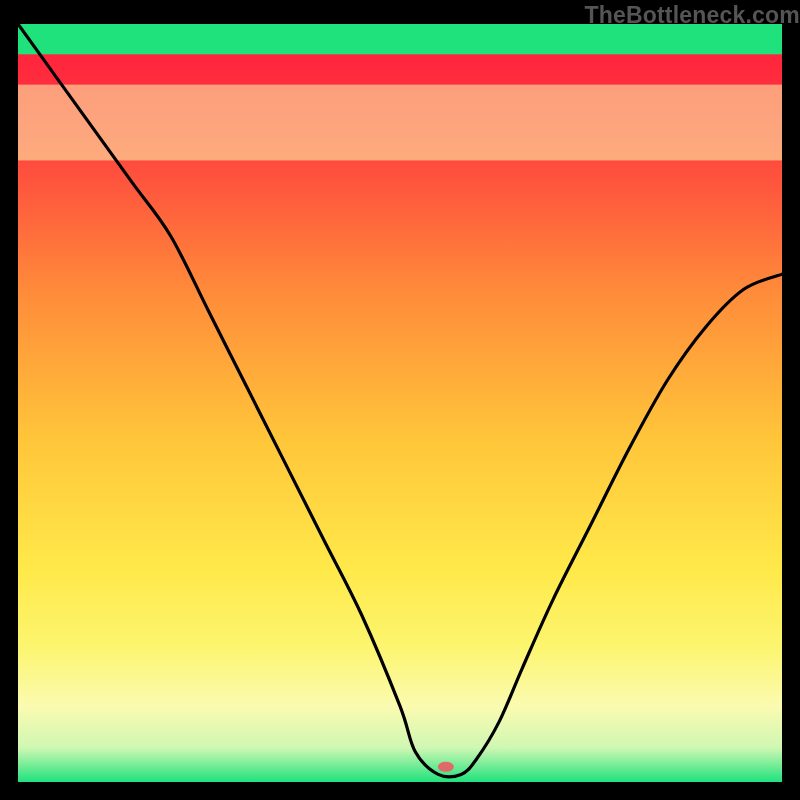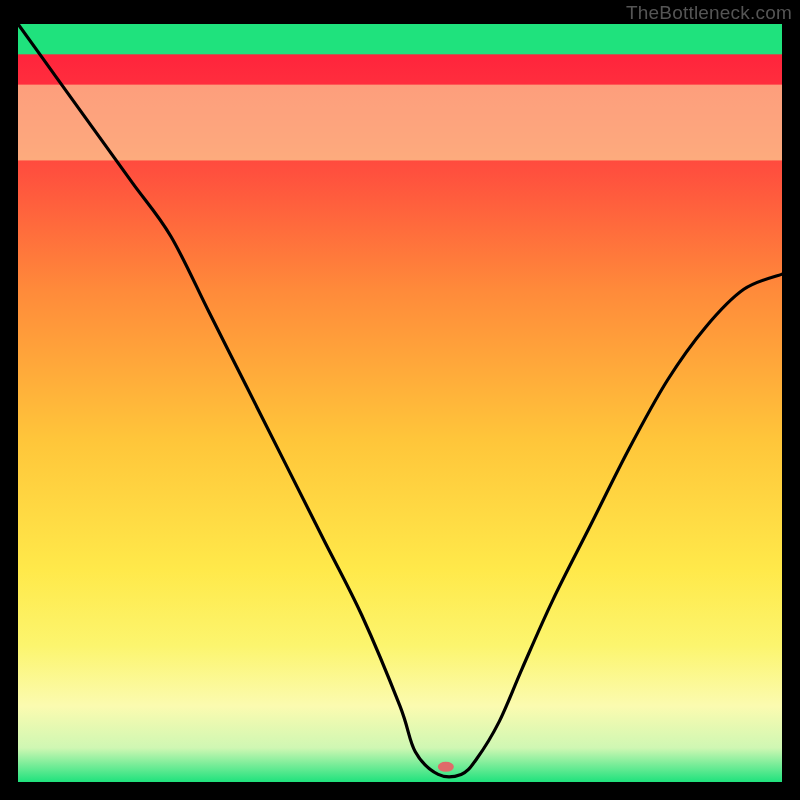--- a/index.html
+++ b/index.html
@@ -13,24 +13,24 @@
   }
   .frame {
     position: relative;
     width: 800px;
     height: 800px;
     background: #000;
   }
   .watermark {
     position: absolute;
     top: 2px;
-    right: 8px;
+    right: 0;
     color: #555;
-    font-size: 19px;
-    font-weight: 400;
+    font-size: 23px;
+    font-weight: 700;
     letter-spacing: 0.2px;
     z-index: 20;
     user-select: none;
   }
   .plot {
     position: absolute;
     left: 18px;
     top: 24px;
     width: 764px;
     height: 758px;

